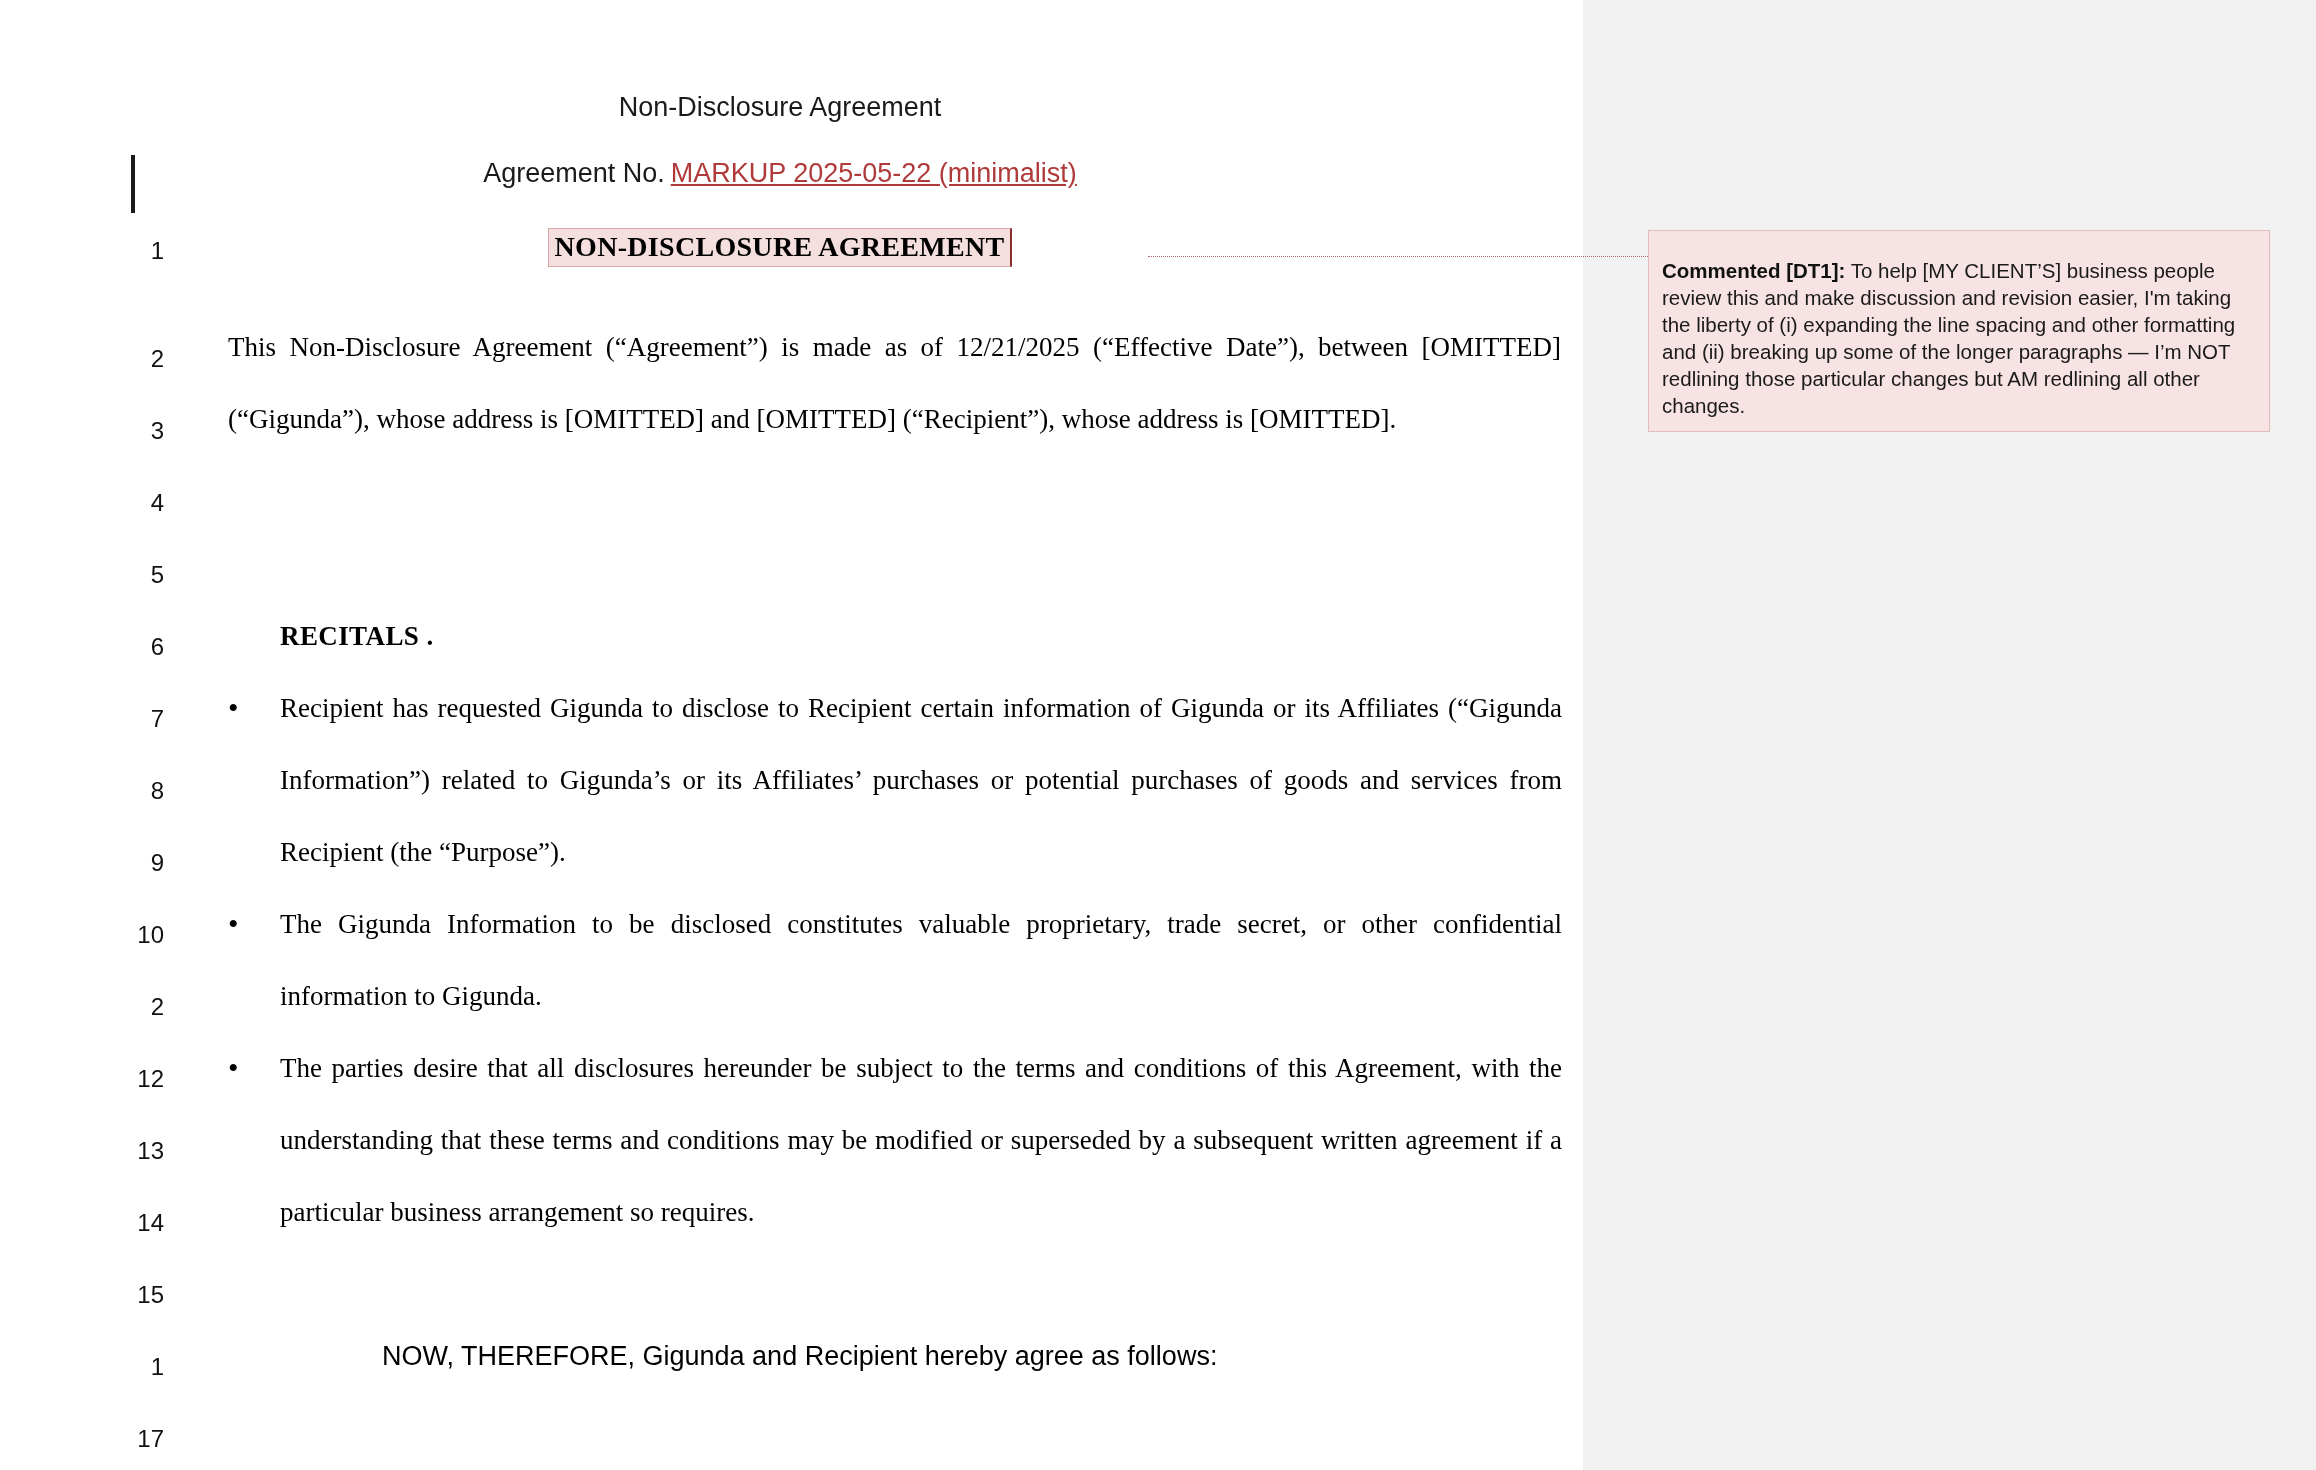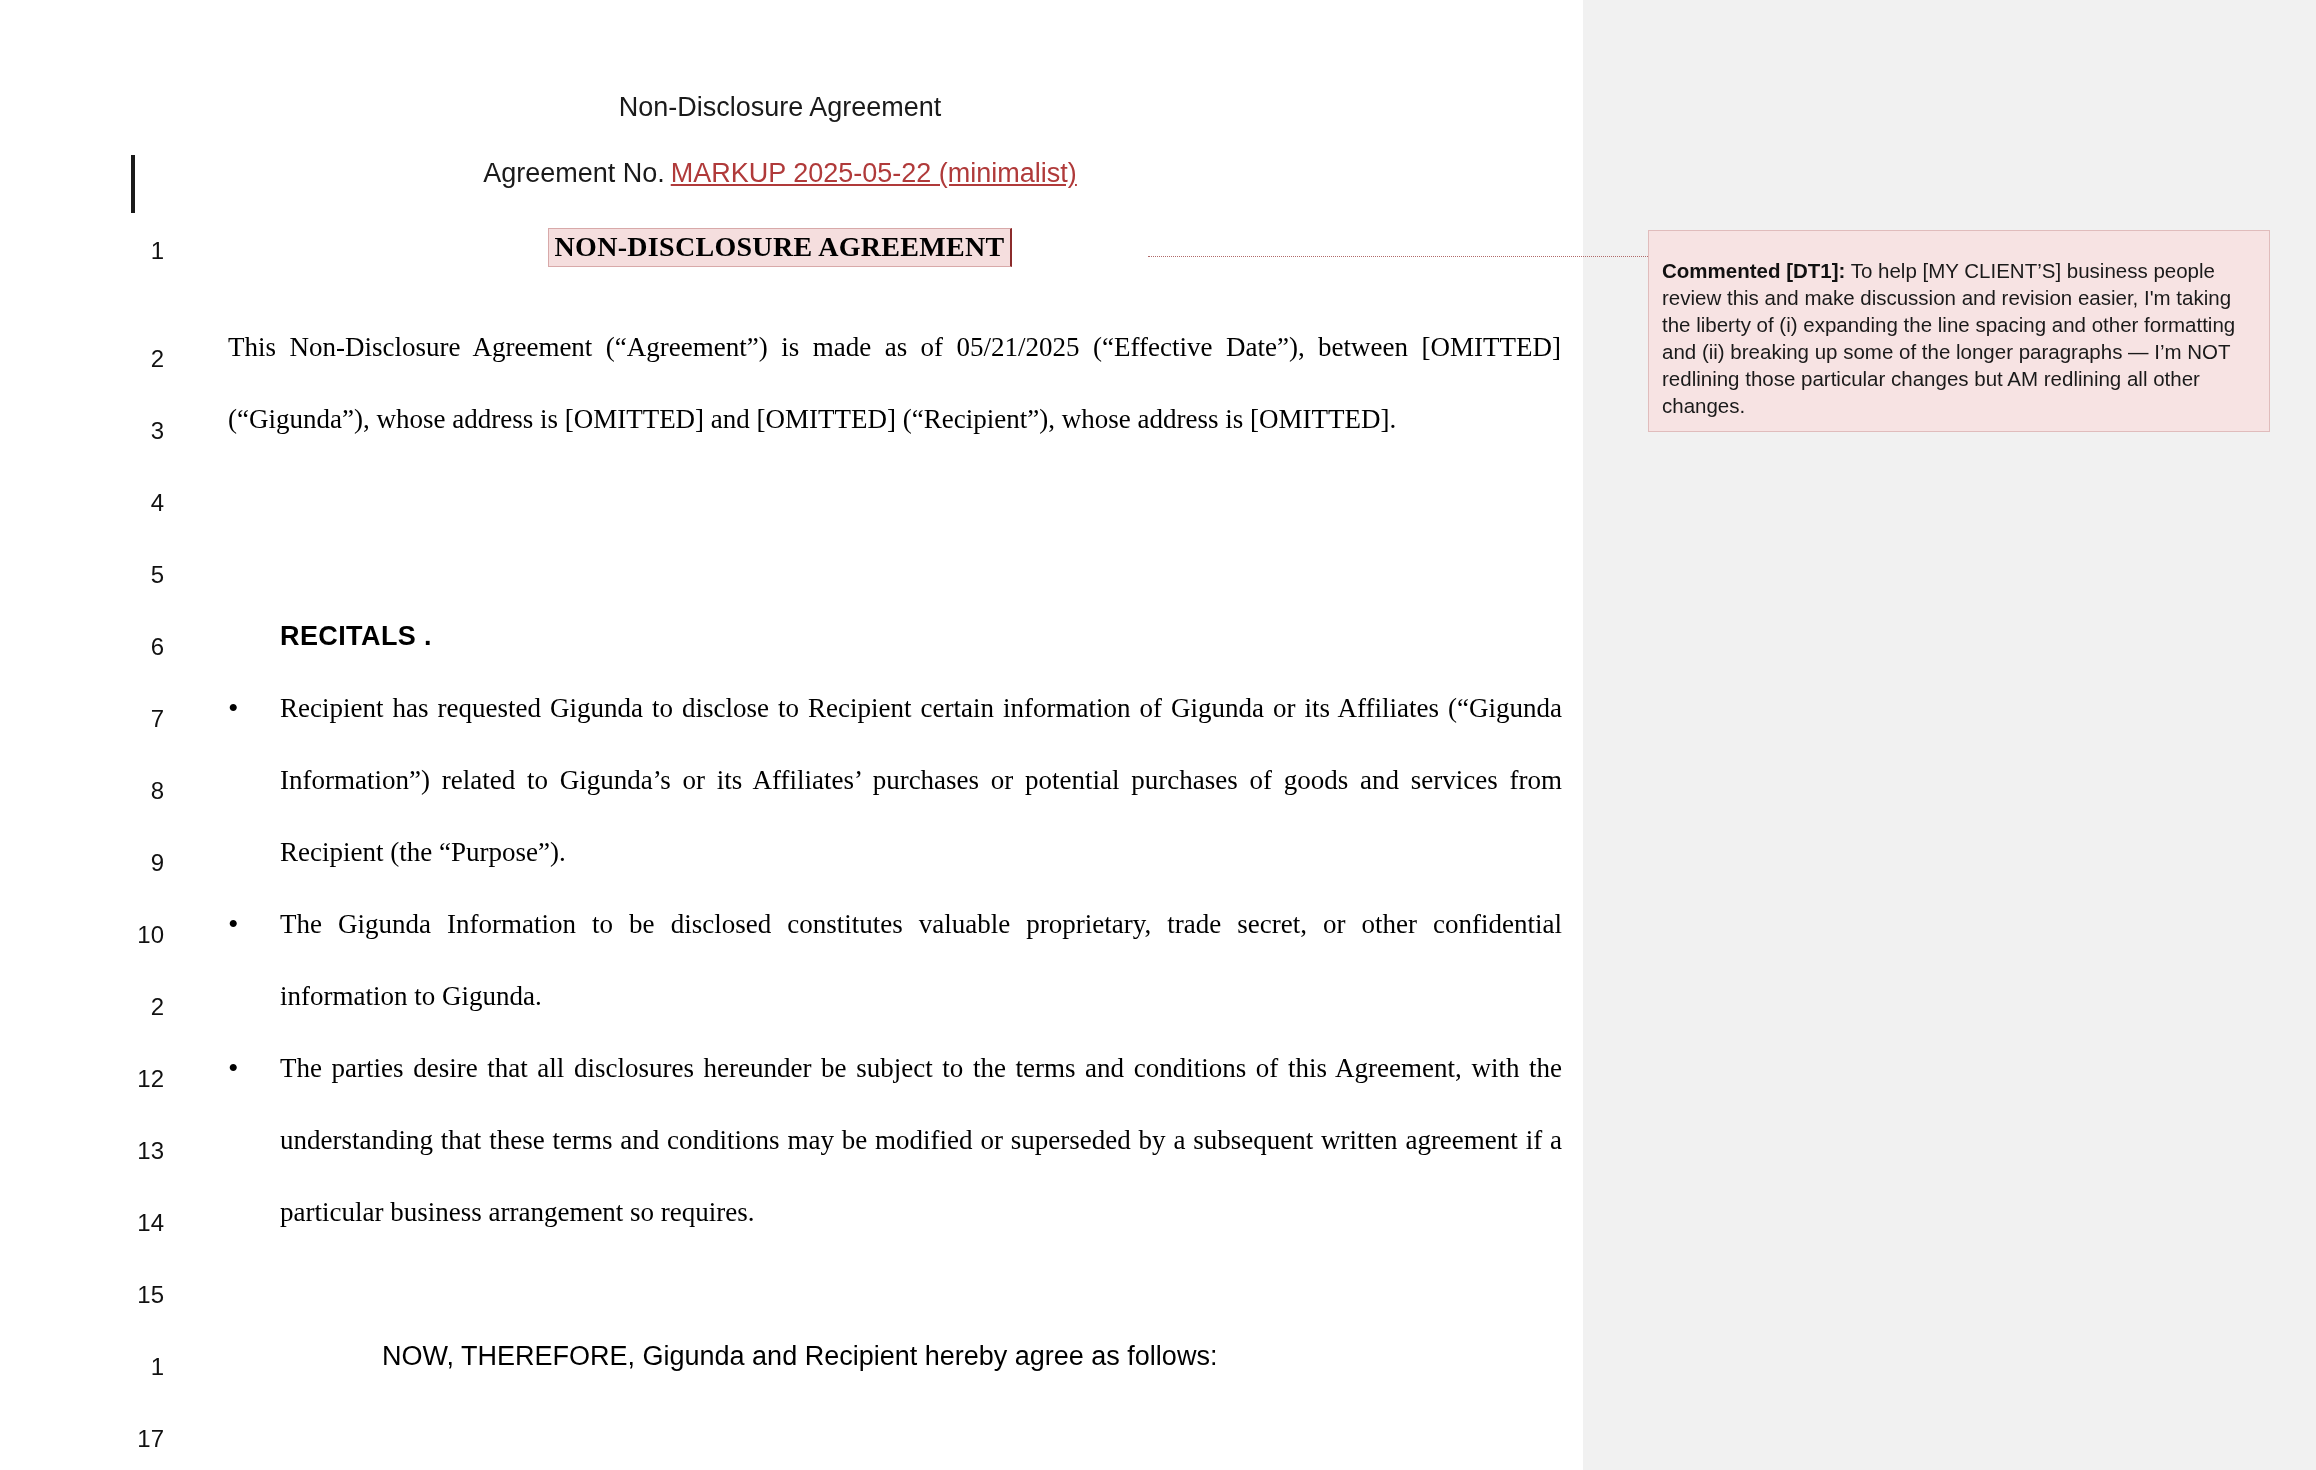--- a/index.html
+++ b/index.html
@@ -134,21 +134,21 @@
   .bullet-dot {
     position: absolute;
     left: -52px;
     top: 0;
     font-size: 30px;
     line-height: 72px;
   }
   .recitals {
     position: absolute;
     left: 280px;
-    font-family: Liberation Sans, sans-serif;
+    font-family: Liberation Serif, serif;
     font-weight: bold;
     font-size: 27px;
     letter-spacing: .4px;
     color: #000000;
     line-height: 72px;
   }
   .nowtherefore {
     position: absolute;
     left: 336px;
     font-family: Liberation Sans, sans-serif;
@@ -209,21 +209,21 @@
   <div class="lineno" style="top:1209px">14</div>
   <div class="lineno" style="top:1281px">15</div>
   <div class="lineno" style="top:1353px">1</div>
   <div class="lineno" style="top:1425px">17</div>
 
   <div id="doc-title-wrap">
     <span id="doc-title">NON-DISCLOSURE AGREEMENT</span>
   </div>
   <div id="comment-connector"></div>
 
-  <div class="para block" style="top:311px">This Non-Disclosure Agreement (“Agreement”) is made as of 05/21/2025 (“Effective Date”), between [OMITTED] (“Gigunda”), whose address is [OMITTED] and [OMITTED] (“Recipient”), whose address is [OMITTED].</div>
+  <div class="para block" style="top:311px">This Non-Disclosure Agreement (“Agreement”) is made as of 12/21/2025 (“Effective Date”), between [OMITTED] (“Gigunda”), whose address is [OMITTED] and [OMITTED] (“Recipient”), whose address is [OMITTED].</div>
 
   <div class="recitals" style="top:600px">RECITALS .</div>
 
   <div class="bullet-item" style="top:672px">
     <span class="bullet-dot">•</span>
     <span>Recipient has requested Gigunda to disclose to Recipient certain information of Gigunda or its Affiliates (“Gigunda Information”) related to Gigunda’s or its Affiliates’ purchases or potential purchases of goods and services from Recipient (the “Purpose”).</span>
   </div>
 
   <div class="bullet-item" style="top:888px">
     <span class="bullet-dot">•</span>

